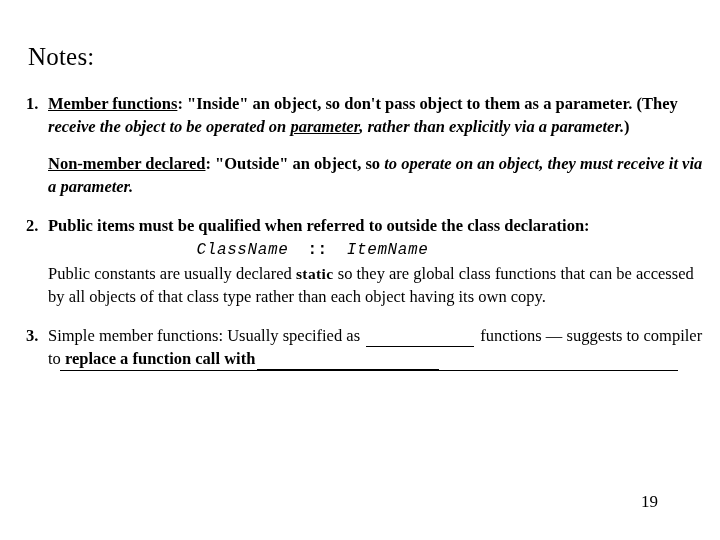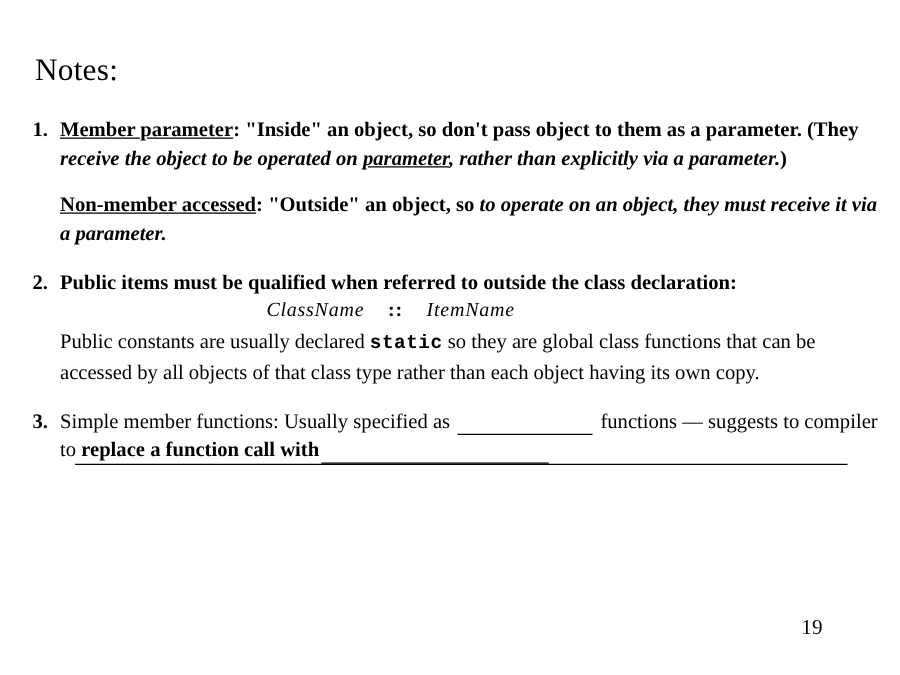--- a/index.html
+++ b/index.html
@@ -74,28 +74,28 @@
 
   em.i {
     font-style: italic;
     font-weight: bold;
     margin-top: 12px;
   }
   u.u {
     text-decoration: underline;
   }
   .mono {
-    font-family: Liberation Mono, monospace;
+    font-family: Liberation Serif, serif;
     font-weight: bold;
     font-style: normal;
     font-size: 15.5px;
     letter-spacing: 0.4px;
   }
   .mono-i {
-    font-family: Liberation Serif, serif;
+    font-family: Liberation Mono, monospace;
     font-weight: normal;
     font-style: italic;
     font-size: 16px;
     letter-spacing: 0.6px;
     margin-left: 19px;
   }
   .mono-i b {
     font-weight: bold;
     font-style: normal;
   }
@@ -148,27 +148,27 @@
 <body>
 
 <div id="slide">
 
   <div class="slide-title">Notes:</div>
 
   <div class="body">
 
     <div class="item">
       <span class="num">1.</span>
-      <span class="txt"><u class="u">Member parameter</u><span>:</span><span> "Inside" an object, so don't pass object to them as a parameter.  (They </span><em class="i">receive the object to be operated on </em><em class="i"><u class="u">parameter</u></em><em class="i">, rather than explicitly via a parameter.</em><span>)</span></span>
+      <span class="txt"><u class="u">Member functions</u><span>:</span><span> "Inside" an object, so don't pass object to them as a parameter.  (They </span><em class="i">receive the object to be operated on </em><em class="i"><u class="u">parameter</u></em><em class="i">, rather than explicitly via a parameter.</em><span>)</span></span>
     </div>
 
     <div class="gap-md"></div>
 
     <div class="sub-block">
-      <u class="u">Non-member accessed</u><span>:</span><span> "Outside" an object, so </span><em class="i">to operate on an object, they must receive it via a parameter.</em>
+      <u class="u">Non-member declared</u><span>:</span><span> "Outside" an object, so </span><em class="i">to operate on an object, they must receive it via a parameter.</em>
     </div>
 
     <div class="gap-lg"></div>
 
     <div class="item">
       <span class="num">2.</span>
       <span class="txt">Public items must be qualified when referred to outside the class declaration:</span>
     </div>
 
     <div class="code-line"><span class="mono-i">ClassName</span><span class="mono-i"><b>::</b></span><span class="mono-i">ItemName</span></div>

